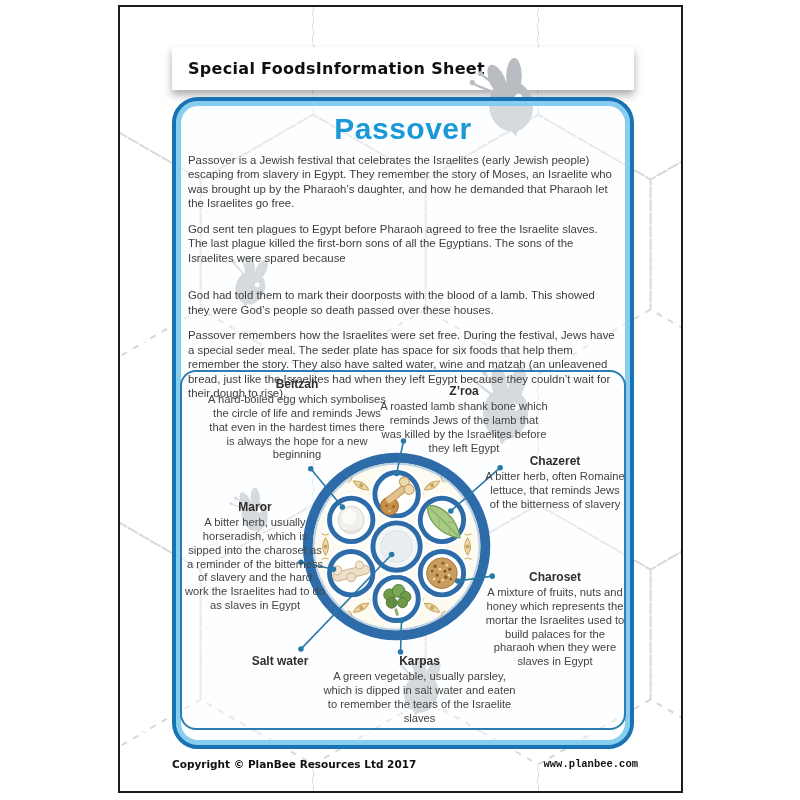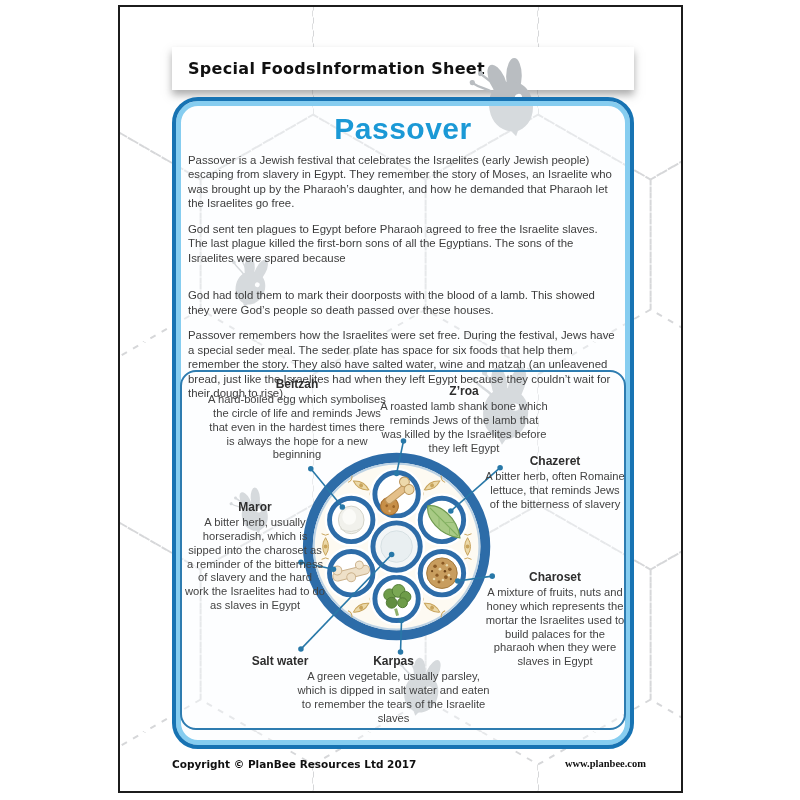--- a/index.html
+++ b/index.html
@@ -39,26 +39,26 @@
   }
   .panel svg.plate-svg{position:absolute;left:0;top:0;width:441px;height:355px;}
   .flabel{position:absolute;text-align:center;line-height:1.24;z-index:2;}
   .flabel .fname{font-weight:bold;font-size:12px;color:#2e2e2e;display:block;}
   .flabel .fdesc{font-size:11.2px;color:#434343;display:block;margin-top:1px;}
   .lb-beitzah{left:22px;top:5px;width:186px;}
   .lb-zroa{left:186px;top:12px;width:168px;margin-left:12px;}
   .lb-chazeret{left:303px;top:82px;width:140px;}
   .lb-maror{left:3px;top:128px;width:140px;}
   .lb-saltwater{left:48px;top:282px;width:100px;}
-  .lb-karpas{left:114px;top:282px;width:195px;}
+  .lb-karpas{left:140px;top:282px;width:195px;}
   .lb-charoset{left:303px;top:198px;width:140px;}
   .footer-left{position:absolute;left:52px;top:751px;font-weight:bold;font-size:10.5px;
     color:#101010;z-index:3;font-family:"DejaVu Sans",sans-serif;}
-  .footer-right{position:absolute;left:16px;top:751px;width:510px;text-align:right;font-weight:bold;
-    font-size:10.5px;color:#101010;z-index:3;font-family:Liberation Serif, serif;}
+  .footer-right{position:absolute;left:8px;top:751px;width:510px;text-align:right;font-weight:bold;
+    font-size:10.5px;color:#101010;z-index:3;font-family:Liberation Mono, monospace;}
 </style>
 </head>
 <body>
 
 <div class="page">
 
   <svg class="pattern-layer" width="561" height="784">
     <defs>
       <pattern id="hexes" width="225" height="390" patternUnits="userSpaceOnUse" x="-32" y="-55">
         <g fill="none" stroke="#d6d7d9" stroke-width="2" stroke-dasharray="6 7">

